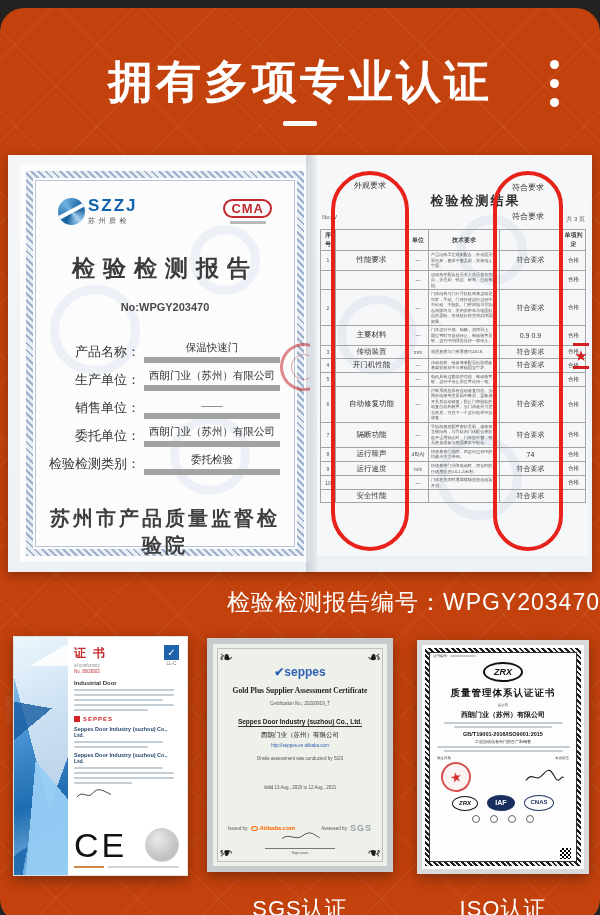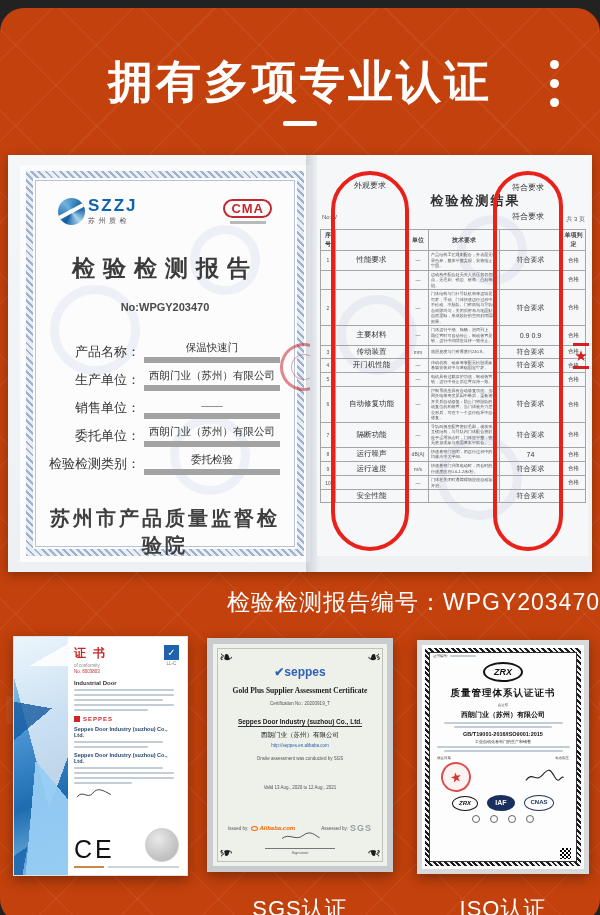--- a/index.html
+++ b/index.html
@@ -109,21 +109,21 @@
   .ce-sub { font-size:4.5px; color:#888; margin-top:1px; }
   .ce-no  { font-size:4.5px; color:#b33; margin-top:1px; }
   .ce-logo { width:15px; height:15px; background:#1f63ad; color:#fff; font-size:10px; line-height:15px; text-align:center; }
   .ce-llc { font-size:4.5px; color:#777; text-align:center; margin-top:1px; }
   .ce-ind { font-size:6px; font-weight:700; color:#333; margin-top:6px; }
   .seppes-row { display:flex; align-items:center; gap:3px; margin-top:5px; }
   .seppes-sq { width:6px; height:6px; background:#d2232a; }
   .seppes-tx { font-size:6px; font-weight:800; color:#d2232a; letter-spacing:1px; }
   .ce-comp { font-size:5.5px; font-weight:700; color:#26476e; margin-top:4px; }
   .ce-bottom { position:absolute; bottom:8px; left:0; right:0; display:flex; justify-content:space-between; align-items:flex-end; }
-  .ce-mark { font-size:25px; color:#111; letter-spacing:3px; line-height:1; }
+  .ce-mark { font-size:34px; color:#111; letter-spacing:3px; line-height:1; }
   .ce-seal { width:34px; height:34px; border-radius:50%;
     background:radial-gradient(circle at 38% 32%, #e9e9e9, #bfbfbf 70%); border:1px solid #cfcfcf; }
   .ce-footline { position:absolute; bottom:2px; left:0; right:0; display:flex; gap:4px; }
   .ce-footline .red { height:2px; width:30px; background:#c84; }
   .ce-footline .gray{ height:2px; flex:1; background:#ccd4da; }
 
   
   .cert-sgs { left:207px; top:8px; width:186px; height:234px; border:6px solid #c9cccf; background:#eef0ea; }
   .sgs-body { position:absolute; inset:4px; border:1px solid #bfc3b8; text-align:center; }
   .corner { position:absolute; font-size:17px; color:#1c1c1c; line-height:1; }

